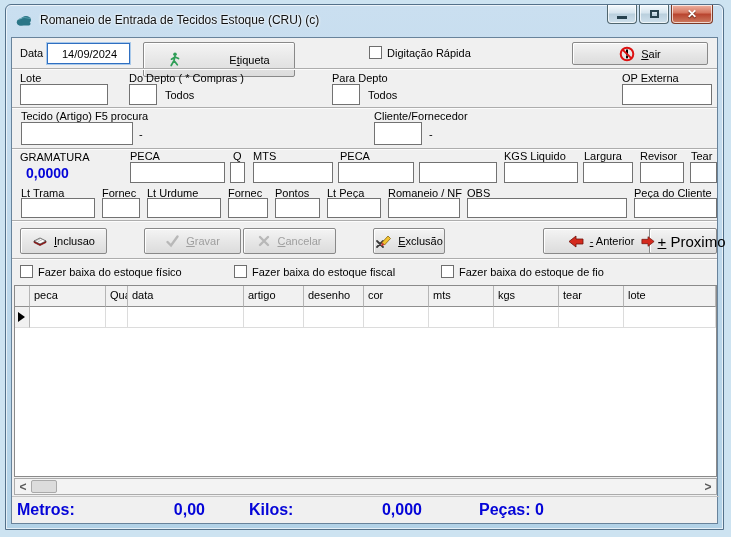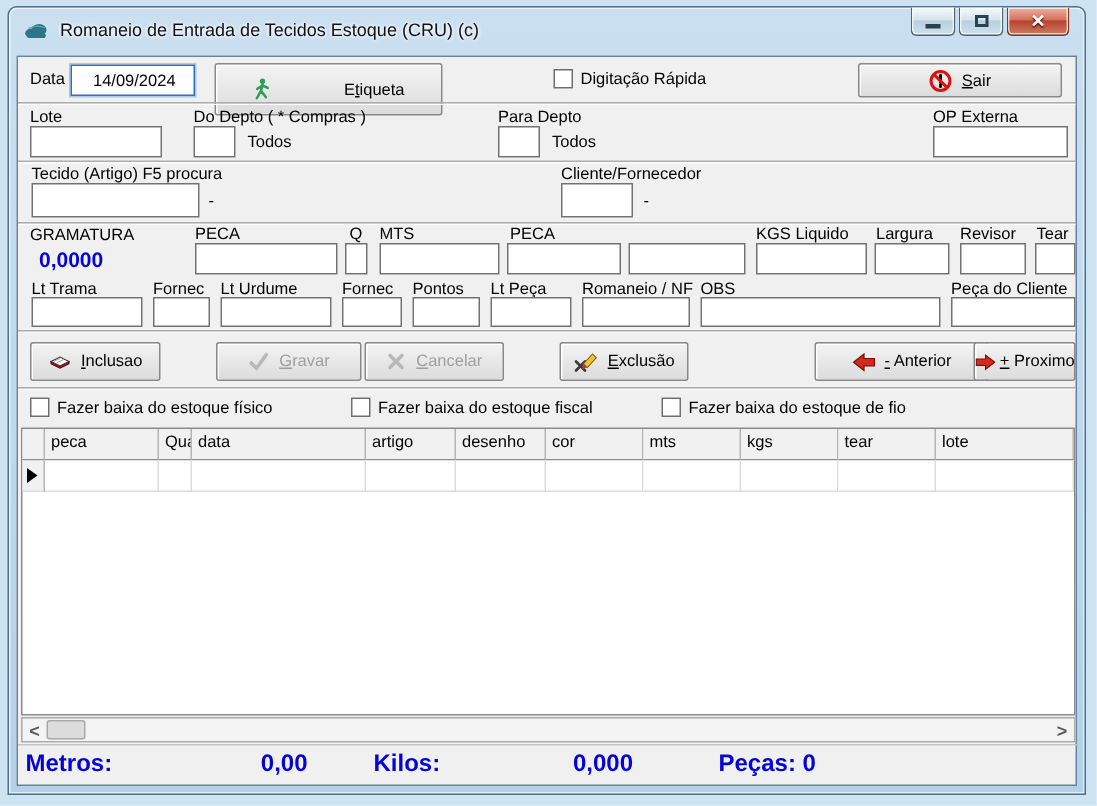--- a/index.html
+++ b/index.html
@@ -235,21 +235,21 @@
         <span><u>G</u>ravar</span>
       </button>
       <button class="btn disabled" style="left:231px;top:7px;width:93px;height:26px;">
         <span class="ic">
           <svg width="14" height="14" viewBox="0 0 14 14">
             <path d="M3 3 L11 11 M11 3 L3 11" stroke="#b8b8b8" stroke-width="2.4" stroke-linecap="round"></path>
           </svg>
         </span>
         <span><u>C</u>ancelar</span>
       </button>
-      <button class="btn" style="left:361px;top:7px;width:86px;height:26px;">
+      <button class="btn" style="left:361px;top:7px;width:72px;height:26px;">
         <span class="ic">
           <svg width="17" height="16" viewBox="0 0 17 16">
             <path d="M2 8 L8 14 M8 8 L2 14" stroke="#3a3a3a" stroke-width="1.8" stroke-linecap="round"></path>
             <polygon points="7,9.5 13,3 15.5,5.5 9.5,12" fill="#f2c230" stroke="#7a5a00" stroke-width="0.7"></polygon>
             <polygon points="7,9.5 9.5,12 6,13" fill="#d0342c"></polygon>
           </svg>
         </span>
         <span><u>E</u>xclusão</span>
       </button>
       <button class="btn" style="left:531px;top:7px;width:116px;height:26px;">
@@ -259,21 +259,21 @@
           </svg>
         </span>
         <span><u>-</u> Anterior</span>
       </button>
       <button class="btn" style="left:637px;top:7px;width:68px;height:26px;gap:3px;">
         <span class="ic">
           <svg width="14" height="13" viewBox="0 0 16 13">
             <polygon points="15,6.5 8,1 8,4 1,4 1,9 8,9 8,12" fill="var(--icon-red)" stroke="#6e1008" stroke-width="0.8"></polygon>
           </svg>
         </span>
-        <span style="font-size:11px;"><u>+</u> Proximo</span>
+        <span style="font-size:15px;"><u>+</u> Proximo</span>
       </button>
     </div>
 
     <div class="sec" style="top:220px;height:27px;">
       <div class="cb" style="left:222px;top:6px;">
         <span class="box"></span>
         <span>Fazer baixa do estoque fiscal</span>
       </div>
       <div class="cb" style="left:8px;top:6px;">
         <span class="box"></span>

